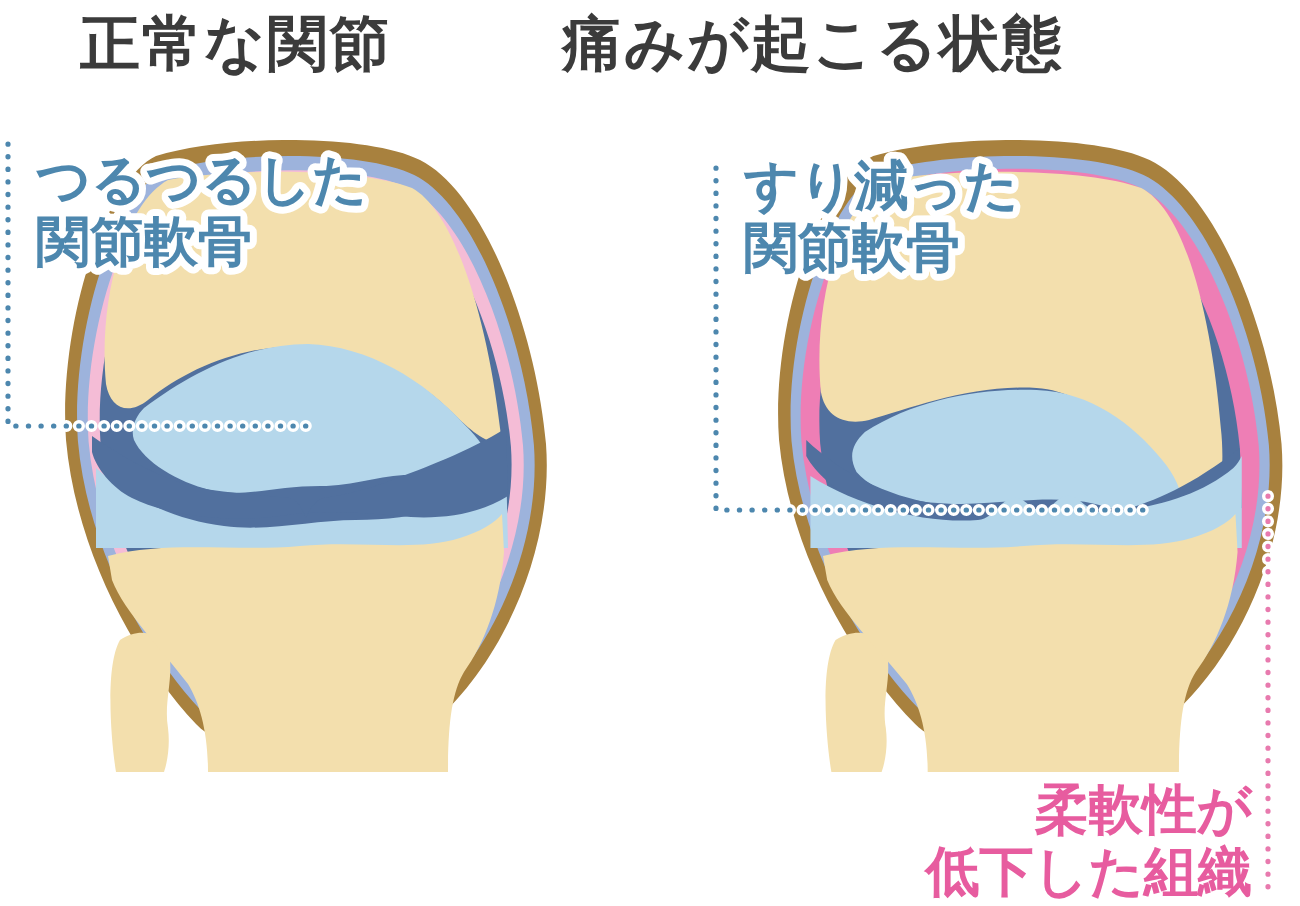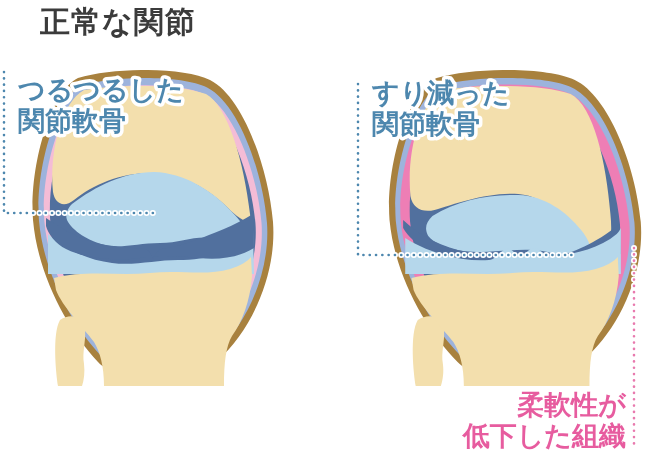--- a/index.html
+++ b/index.html
@@ -18,20 +18,21 @@
   #knee-right{left:378px;top:70px;}
   #annotations{left:0;top:0;}
   .anno-text{font-family:"Liberation Sans","DejaVu Sans",sans-serif;font-size:27px;font-weight:700;}
 </style>
 </head>
 <body>
 
 <div class="canvas">
 
   <div class="fig-title" id="title-left">正常な関節</div>
+  <div class="fig-title" id="title-right">痛みが起こる状態</div>
 
   <svg id="knee-left" width="256" height="330" viewBox="0 0 256 330">
     <defs>
       <path id="capL" d="M 56 8 C 92 -3 162 -3 188 10 C 220 26 246 95 251 152
                          C 255 206 228 262 196 290 C 172 312 96 314 76 292
                          C 46 260 16 206 11 150 C 7 94 30 20 56 8 Z"></path>
     </defs>
     <use href="#capL" fill="#a8813e"></use>
     <use href="#capL" transform="translate(6.5,8) scale(0.95)" fill="#9db3dc"></use>
     <use href="#capL" transform="translate(12.35,15.2) scale(0.905)" fill="#f4bcd6"></use>

